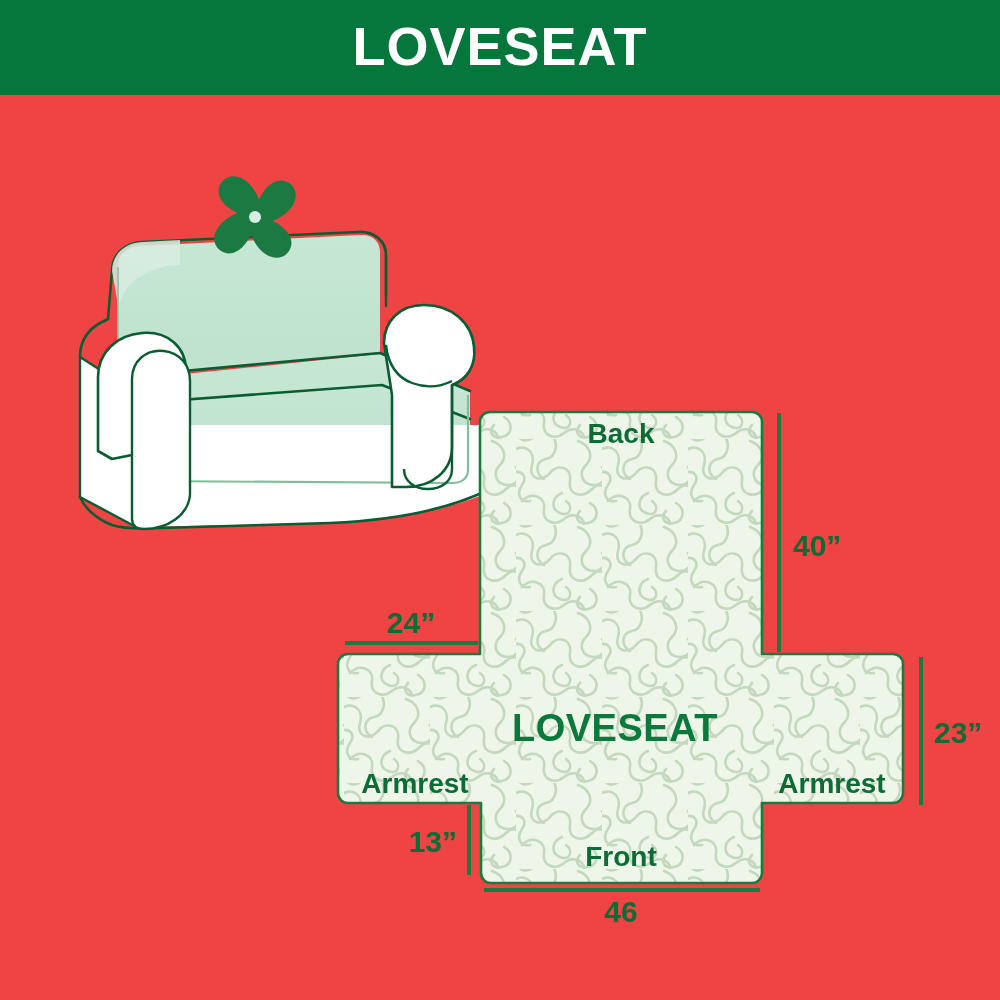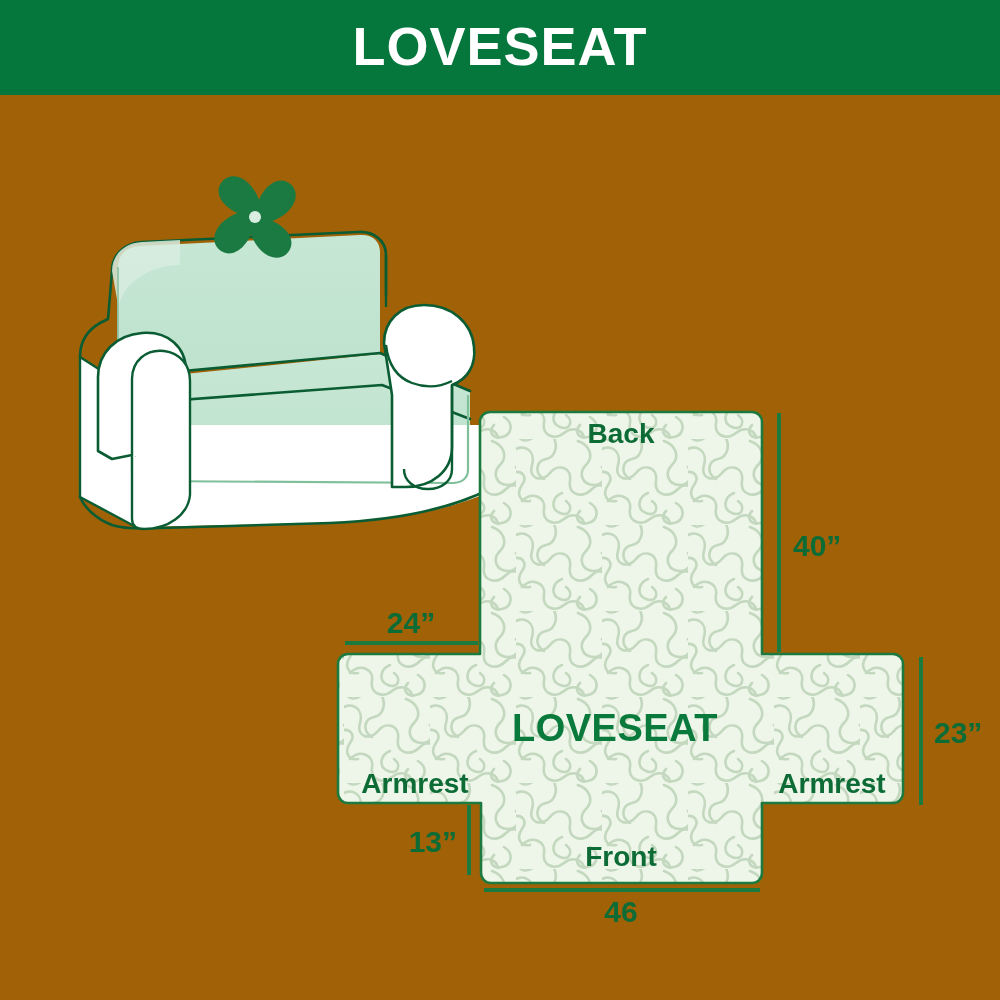--- a/index.html
+++ b/index.html
@@ -13,21 +13,21 @@
     height: 1000px;
     font-family: "Liberation Sans", sans-serif;
     overflow: hidden;
     position: relative;
   }
 
   #page {
     position: relative;
     width: 1000px;
     height: 1000px;
-    background: #a16207;
+    background: #ef4444;
     text-decoration: underline;
   }
 
   
   .banner {
     position: absolute;
     left: 0;
     top: 0;
     width: 1000px;
     height: 95px;

